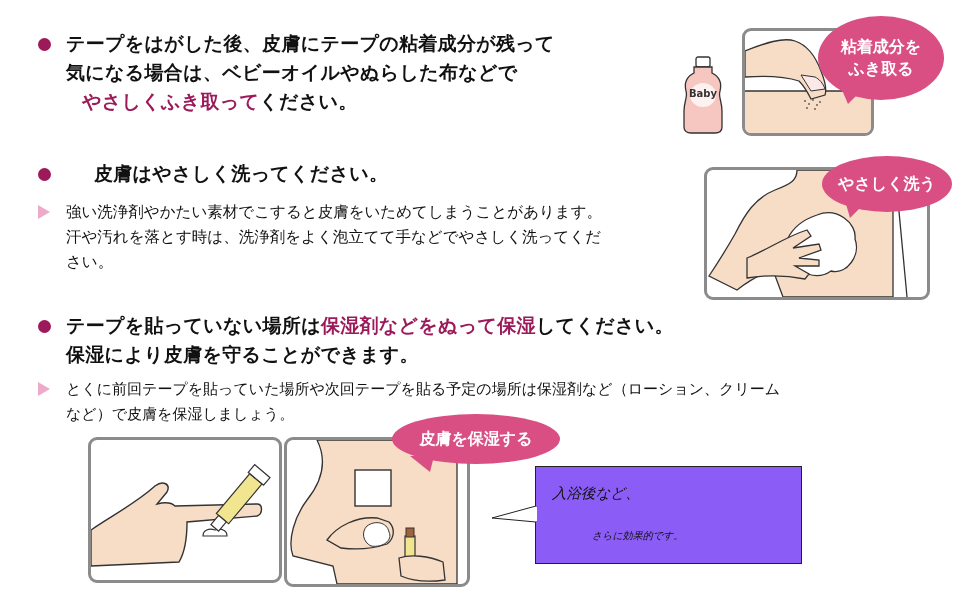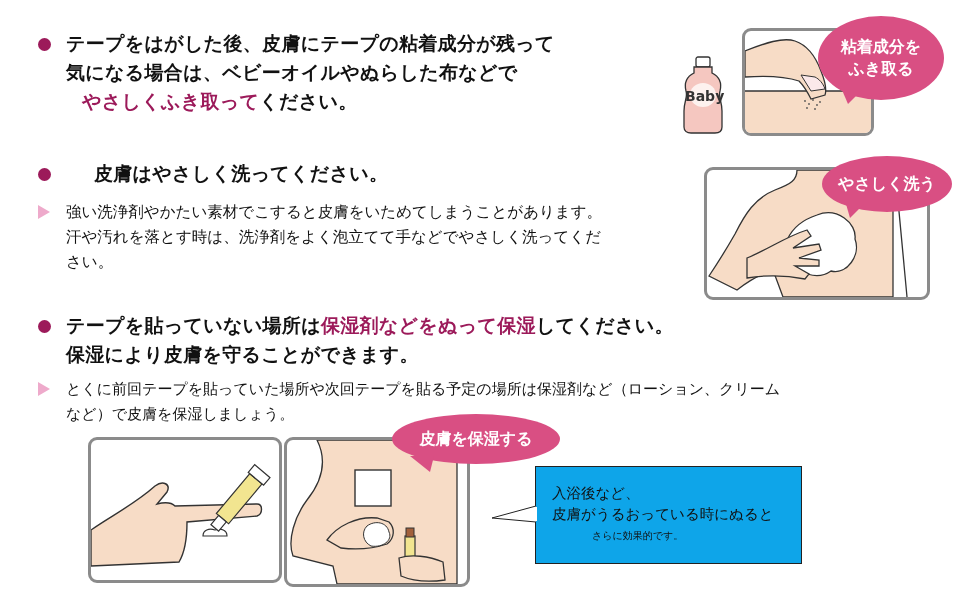--- a/index.html
+++ b/index.html
@@ -24,21 +24,21 @@
 <div class="h" style="left:66px; top:87px;margin-left:16px;">
   <span class="accent">やさしくふき取って</span><span>ください。</span>
 </div>
 
 <div class="abs" style="left:680px; top:55px; width:48px; height:80px;">
   <svg width="48" height="80" viewBox="0 0 48 80">
     <rect x="16" y="2" width="14" height="10" rx="2" fill="#fff" stroke="#333" stroke-width="1.3"></rect>
     <path d="M14 12 h18 v6 c8 4 10 10 8 18 c-2 6 2 10 2 20 v16 c0 4 -3 6 -7 6 h-24 c-4 0 -7 -2 -7 -6 v-16 c0 -10 4 -14 2 -20 c-2 -8 0 -14 8 -18 z" fill="#f5c7c0" stroke="#333" stroke-width="1.3"></path>
     <ellipse cx="23" cy="40" rx="13" ry="12" fill="#fdf2ef"></ellipse>
   </svg>
-  <div class="abs" style="left:5px; top:33px; width:36px; text-align:center; font-size:14px; font-weight:bold; color:#333;">Baby</div>
+  <div class="abs" style="left:5px; top:33px; width:36px; text-align:center; font-size:10px; font-weight:bold; color:#333;">Baby</div>
 </div>
 
 <div class="frame" style="left:742px; top:28px; width:126px; height:102px;">
   <svg width="126" height="102" viewBox="0 0 126 102">
     <rect x="0" y="60" width="126" height="42" fill="#f7dcc6"></rect>
     <line x1="0" y1="60" x2="126" y2="60" stroke="#333" stroke-width="1.3"></line>
     <path d="M0 20 c20 -8 38 -14 50 -10 c12 4 20 14 26 30 c4 10 6 18 4 24 l-14 4 c-4 -8 -8 -14 -12 -18 c-12 -4 -26 -6 -54 -4 z" fill="#f7dcc6" stroke="#333" stroke-width="1.3"></path>
     <path d="M56 44 l10 16 l14 -2 c-2 -6 -6 -10 -10 -12 z" fill="#fbe9ea" stroke="#333" stroke-width="1"></path>
     <g fill="#555">
         <circle cx="60" cy="70" r="0.9"></circle>
@@ -107,21 +107,20 @@
     <rect x="118" y="96" width="10" height="22" fill="#f2e590" stroke="#333" stroke-width="1.2"></rect>
     <rect x="119" y="88" width="8" height="9" fill="#a2603b" stroke="#333" stroke-width="1"></rect>
     <path d="M112 118 c12 -4 30 -2 44 4 l2 18 c-14 2 -30 2 -44 -4 z" fill="#f7dcc6" stroke="#333" stroke-width="1.3"></path>
   </svg>
 </div>
 <div class="bubble" style="left:392px; top:414px; width:168px; height:50px;">
   <span>皮膚を保湿する</span>
 </div>
 <div class="abs" style="left:410px; top:456px; width:0; height:0; border-left:20px solid transparent; border-right:4px solid transparent; border-top:16px solid #d94f83;"></div>
 
-<div class="abs" style="left:535px; top:466px; width:265px; height:96px; border:1px solid #222; background:#0ea5e9;">
+<div class="abs" style="left:535px; top:466px; width:265px; height:96px; border:1px solid #222; background:#8b5cf6;font-style:italic;">
   <div class="p" style="left:16px; top:16px; font-size:14.5px; line-height:21px;">入浴後など、</div>
-  <div class="p" style="left:16px; top:37px; font-size:14.5px; line-height:21px;">皮膚がうるおっている時にぬると</div>
   <div class="p" style="left:16px; top:58px; font-size:10px; line-height:21px;margin-left:40px;">さらに効果的です。</div>
 </div>
 <svg style="left:490px; top:500px;" width="48" height="36" viewBox="0 0 48 36">
   <path d="M46 6 L2 18 L46 22" fill="#fff" stroke="#222" stroke-width="1"></path>
   <line x1="46" y1="7" x2="46" y2="21" stroke="#fff" stroke-width="2"></line>
 </svg>
 
 </body></html>

